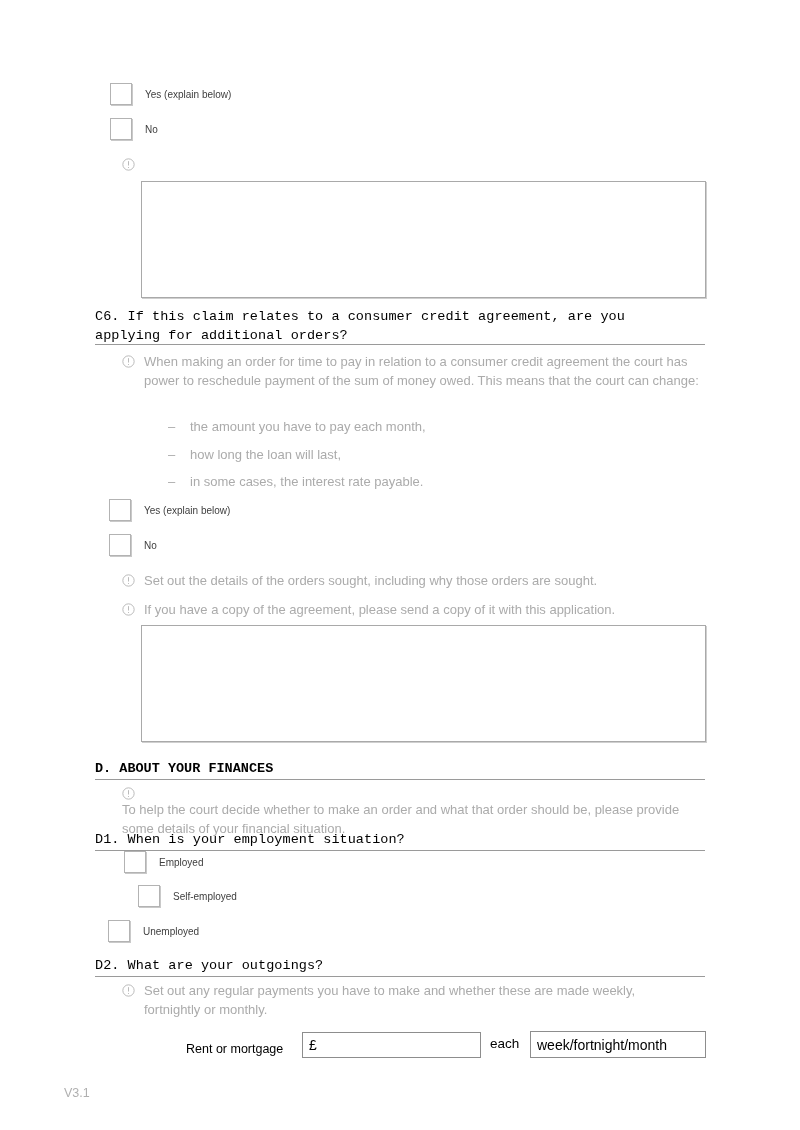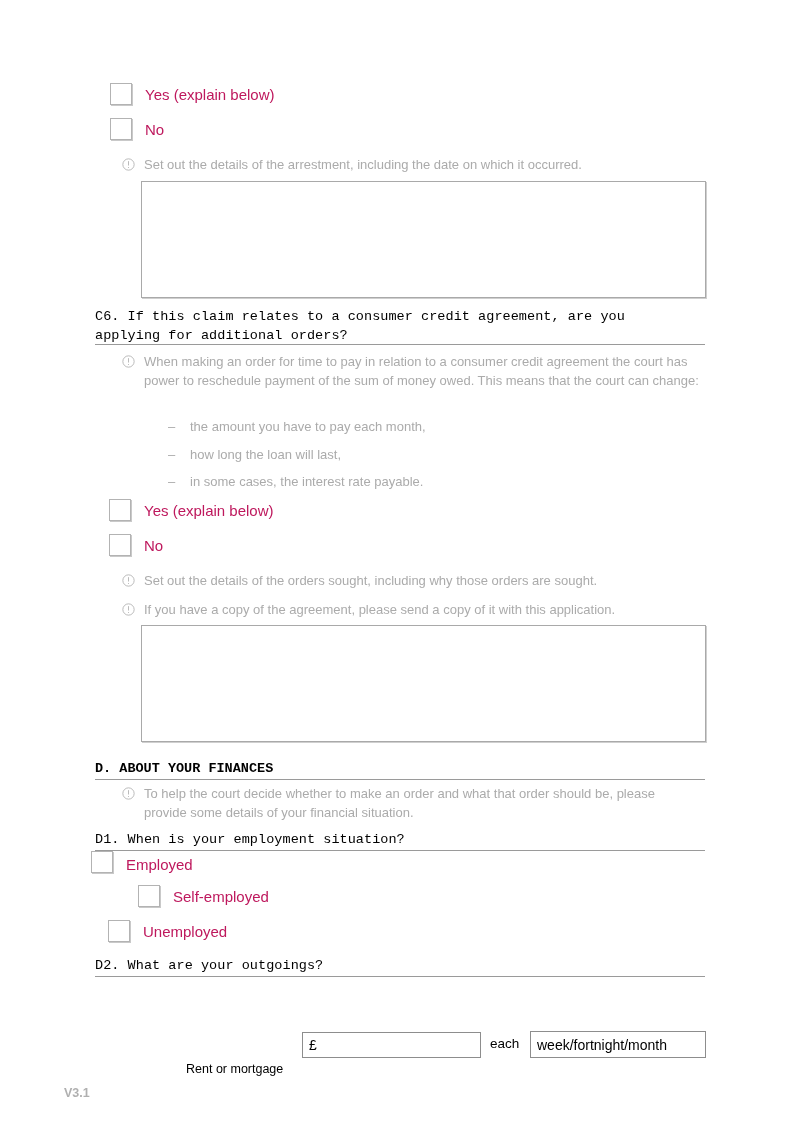--- a/index.html
+++ b/index.html
@@ -81,22 +81,22 @@
     width: 22px;
     height: 22px;
     box-sizing: border-box;
     background: #ffffff;
     border: 1px solid #b3b3b3;
     box-shadow: 1px 1px 0 0 #c9c9c9, inset 0 0 0 1px #ffffff;
     flex: 0 0 auto;
   }
   .cb-label {
     margin-left: 13px;
-    font-size: 15px;
-    color: #be185d;
+    font-size: 10px;
+    color: #404040;
     white-space: nowrap;
   }
 
   
   .textbox {
     position: absolute;
     box-sizing: border-box;
     background: #ffffff;
     border: 1px solid #a9a9a9;
     box-shadow: 1px 1px 0 0 #cfcfcf;
@@ -120,21 +120,20 @@
     display: flex;
     align-items: center;
     line-height: 1;
   }
 
   
   .footer-version {
     position: absolute;
     font-size: 12.5px;
     color: #b0b0b0;
-    font-weight: bold;
   }
 </style>
 </head>
 <body>
 
 <div class="page">
 
   <div class="cb-row" style="left:110px; top:83px;">
     <span class="checkbox"></span>
     <span class="cb-label">Yes (explain below)</span>
@@ -146,21 +145,20 @@
   </div>
 
   <div class="hint" style="left:122px; top:155px; width:580px;">
     <span class="info-icon">
       <svg viewBox="0 0 14 14" width="13" height="13">
         <circle cx="7" cy="7" r="6.1" fill="none" stroke="#b5b5b5" stroke-width="1"></circle>
         <line x1="7" y1="3.4" x2="7" y2="8.1" stroke="#b5b5b5" stroke-width="1"></line>
         <circle cx="7" cy="10.2" r="0.6" fill="#b5b5b5"></circle>
       </svg>
     </span>
-    <span class="hint-text">Set out the details of the arrestment, including the date on which it occurred.</span>
   </div>
 
   <div class="textbox" style="left:141px; top:181px; width:565px; height:117px;"></div>
 
   <div class="q-text abs" style="left:95px; top:307px; width:600px;">C6. If this claim relates to a consumer credit agreement, are you applying for additional orders?</div>
   <div class="rule" style="top:344px;"></div>
 
   <div class="hint" style="left:122px; top:352px; width:582px;">
     <span class="info-icon">
       <svg viewBox="0 0 14 14" width="13" height="13">
@@ -215,52 +213,62 @@
       </svg>
     </span>
     <span class="hint-text">Set out the details of the orders sought, including why those orders are sought.</span>
   </div>
 
   <div class="textbox" style="left:141px; top:625px; width:565px; height:117px;"></div>
 
   <div class="section-heading abs" style="left:95px; top:759px;">D. ABOUT YOUR FINANCES</div>
   <div class="rule" style="top:779px;"></div>
 
-  <div class="hint" style="left:122px; top:784px; width:570px;">
+  <div class="hint" style="left:122px; top:784px; width:570px;flex-direction:column;">
     <span class="info-icon">
       <svg viewBox="0 0 14 14" width="13" height="13">
         <circle cx="7" cy="7" r="6.1" fill="none" stroke="#b5b5b5" stroke-width="1"></circle>
         <line x1="7" y1="3.4" x2="7" y2="8.1" stroke="#b5b5b5" stroke-width="1"></line>
         <circle cx="7" cy="10.2" r="0.6" fill="#b5b5b5"></circle>
       </svg>
     </span>
     <span class="hint-text">To help the court decide whether to make an order and what that order should be, please provide some details of your financial situation.</span>
   </div>
 
   <div class="q-text abs" style="left:95px; top:830px;">D1. When is your employment situation?</div>
   <div class="rule" style="top:850px;"></div>
 
-  <div class="cb-row" style="left:91px; top:851px;align-items:flex-end;">
+  <div class="cb-row" style="left:124px; top:851px;">
     <span class="checkbox"></span>
     <span class="cb-label">Employed</span>
   </div>
   <div class="cb-row" style="left:108px; top:885px;margin-left:30px;">
     <span class="checkbox"></span>
     <span class="cb-label">Self-employed</span>
   </div>
   <div class="cb-row" style="left:108px; top:920px;">
     <span class="checkbox"></span>
     <span class="cb-label">Unemployed</span>
   </div>
 
   <div class="q-text abs" style="left:95px; top:956px;">D2. What are your outgoings?</div>
   <div class="rule" style="top:976px;"></div>
 
-
-  <div class="field-label" style="left:186px; top:1042px;margin-top:20px;">Rent or mortgage</div>
+  <div class="hint" style="left:122px; top:981px; width:545px;">
+    <span class="info-icon">
+      <svg viewBox="0 0 14 14" width="13" height="13">
+        <circle cx="7" cy="7" r="6.1" fill="none" stroke="#b5b5b5" stroke-width="1"></circle>
+        <line x1="7" y1="3.4" x2="7" y2="8.1" stroke="#b5b5b5" stroke-width="1"></line>
+        <circle cx="7" cy="10.2" r="0.6" fill="#b5b5b5"></circle>
+      </svg>
+    </span>
+    <span class="hint-text">Set out any regular payments you have to make and whether these are made weekly, fortnightly or monthly.</span>
+  </div>
+
+  <div class="field-label" style="left:186px; top:1042px;">Rent or mortgage</div>
 
   <div class="input-box" style="left:302px; top:1032px; width:179px; height:26px;" placeholder="£">£</div>
 
   <div class="field-label" style="left:490px; top:1036px; font-size:13.5px;">each</div>
 
   <div class="input-box" style="left:530px; top:1031px; width:176px; height:27px;" placeholder="week/fortnight/month">week/fortnight/month</div>
 
   <div class="footer-version" style="left:64px; top:1086px;">V3.1</div>
 
 </div>

